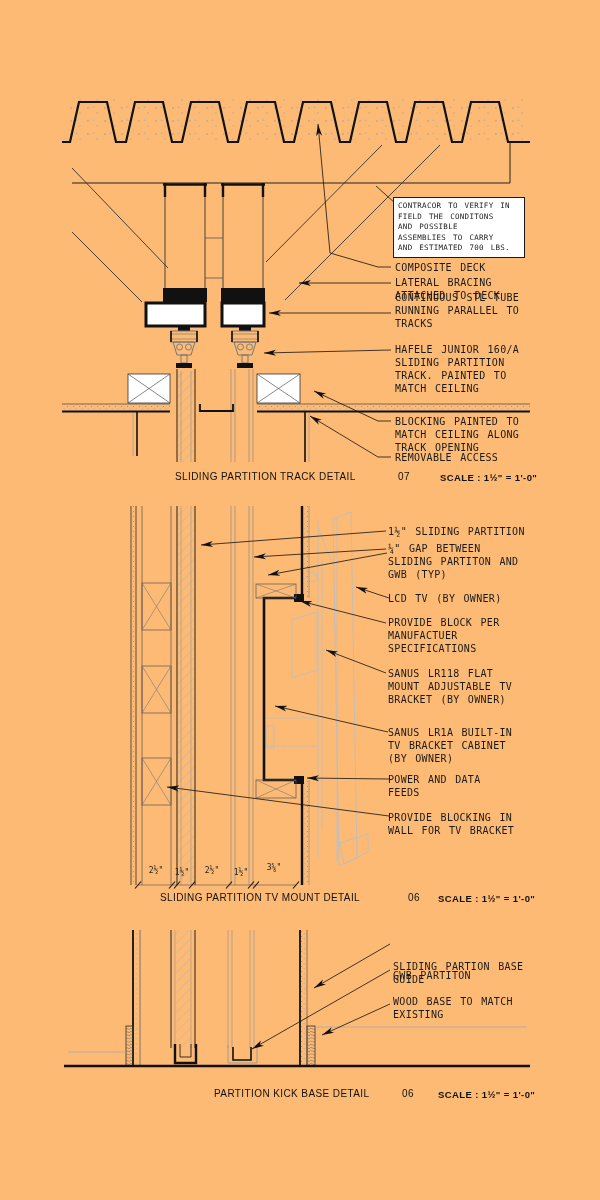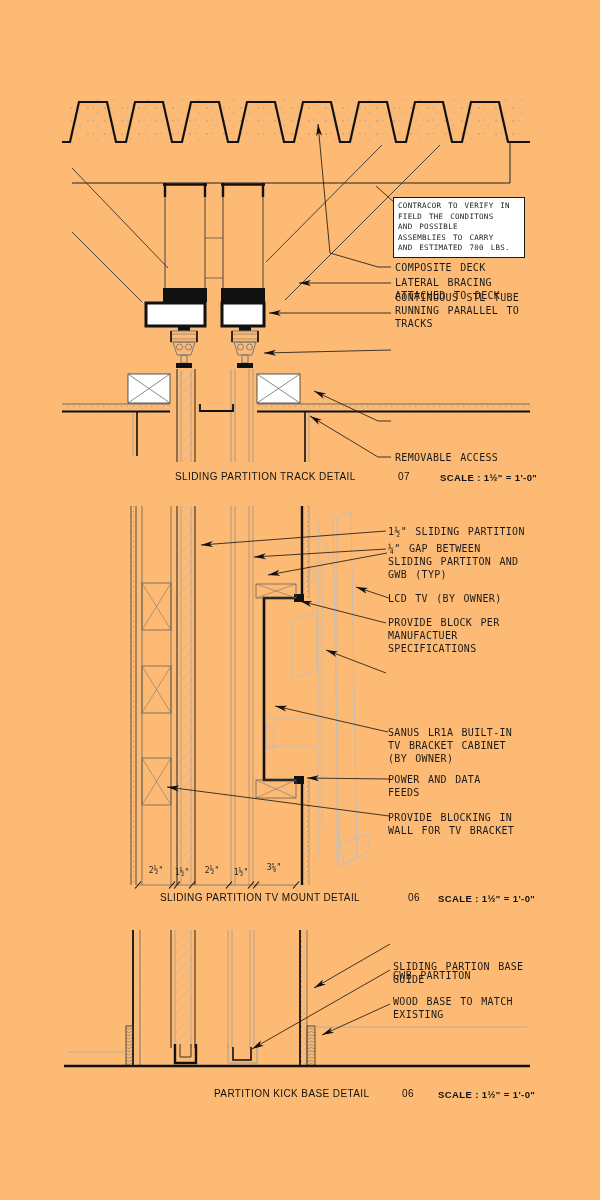--- a/index.html
+++ b/index.html
@@ -214,33 +214,43 @@
 FIELD THE CONDITONS
 AND POSSIBLE
 ASSEMBLIES TO CARRY
 AND ESTIMATED 700 LBS.</div>
   <div class="ann" style="left:395px;top:261px">COMPOSITE DECK</div>
   <div class="ann" style="left:395px;top:276px">LATERAL BRACING
 ATTACHED TO DECK</div>
   <div class="ann" style="left:395px;top:291px">CONTINUOUS STL TUBE
 RUNNING PARALLEL TO
 TRACKS</div>
+  <div class="ann" style="left:395px;top:343px">HAFELE JUNIOR 160/A
+SLIDING PARTITION
+TRACK. PAINTED TO
+MATCH CEILING</div>
+  <div class="ann" style="left:395px;top:415px">BLOCKING PAINTED TO
+MATCH CEILING ALONG
+TRACK OPENING</div>
   <div class="ann" style="left:395px;top:451px">REMOVABLE ACCESS</div>
   <div class="title" style="left:175px;top:471px">SLIDING PARTITION TRACK DETAIL</div>
   <div class="title" style="left:398px;top:471px">07</div>
   <div class="title scale" style="left:440px;top:472px">SCALE : 1½" = 1'-0"</div>
 
   <div class="ann" style="left:388px;top:525px">1½" SLIDING PARTITION</div>
   <div class="ann" style="left:388px;top:542px">¼" GAP BETWEEN
 SLIDING PARTITON AND
 GWB (TYP)</div>
   <div class="ann" style="left:388px;top:592px">LCD TV (BY OWNER)</div>
   <div class="ann" style="left:388px;top:616px">PROVIDE BLOCK PER
 MANUFACTUER
 SPECIFICATIONS</div>
+  <div class="ann" style="left:388px;top:667px">SANUS LR118 FLAT
+MOUNT ADJUSTABLE TV
+BRACKET (BY OWNER)</div>
   <div class="ann" style="left:388px;top:726px">SANUS LR1A BUILT-IN
 TV BRACKET CABINET
 (BY OWNER)</div>
   <div class="ann" style="left:388px;top:773px">POWER AND DATA
 FEEDS</div>
   <div class="ann" style="left:388px;top:811px">PROVIDE BLOCKING IN
 WALL FOR TV BRACKET</div>
   <span class="dim" style="left:156px;top:866px">2½"</span>
   <span class="dim" style="left:182px;top:868px">1½"</span>
   <span class="dim" style="left:212px;top:866px">2½"</span>

